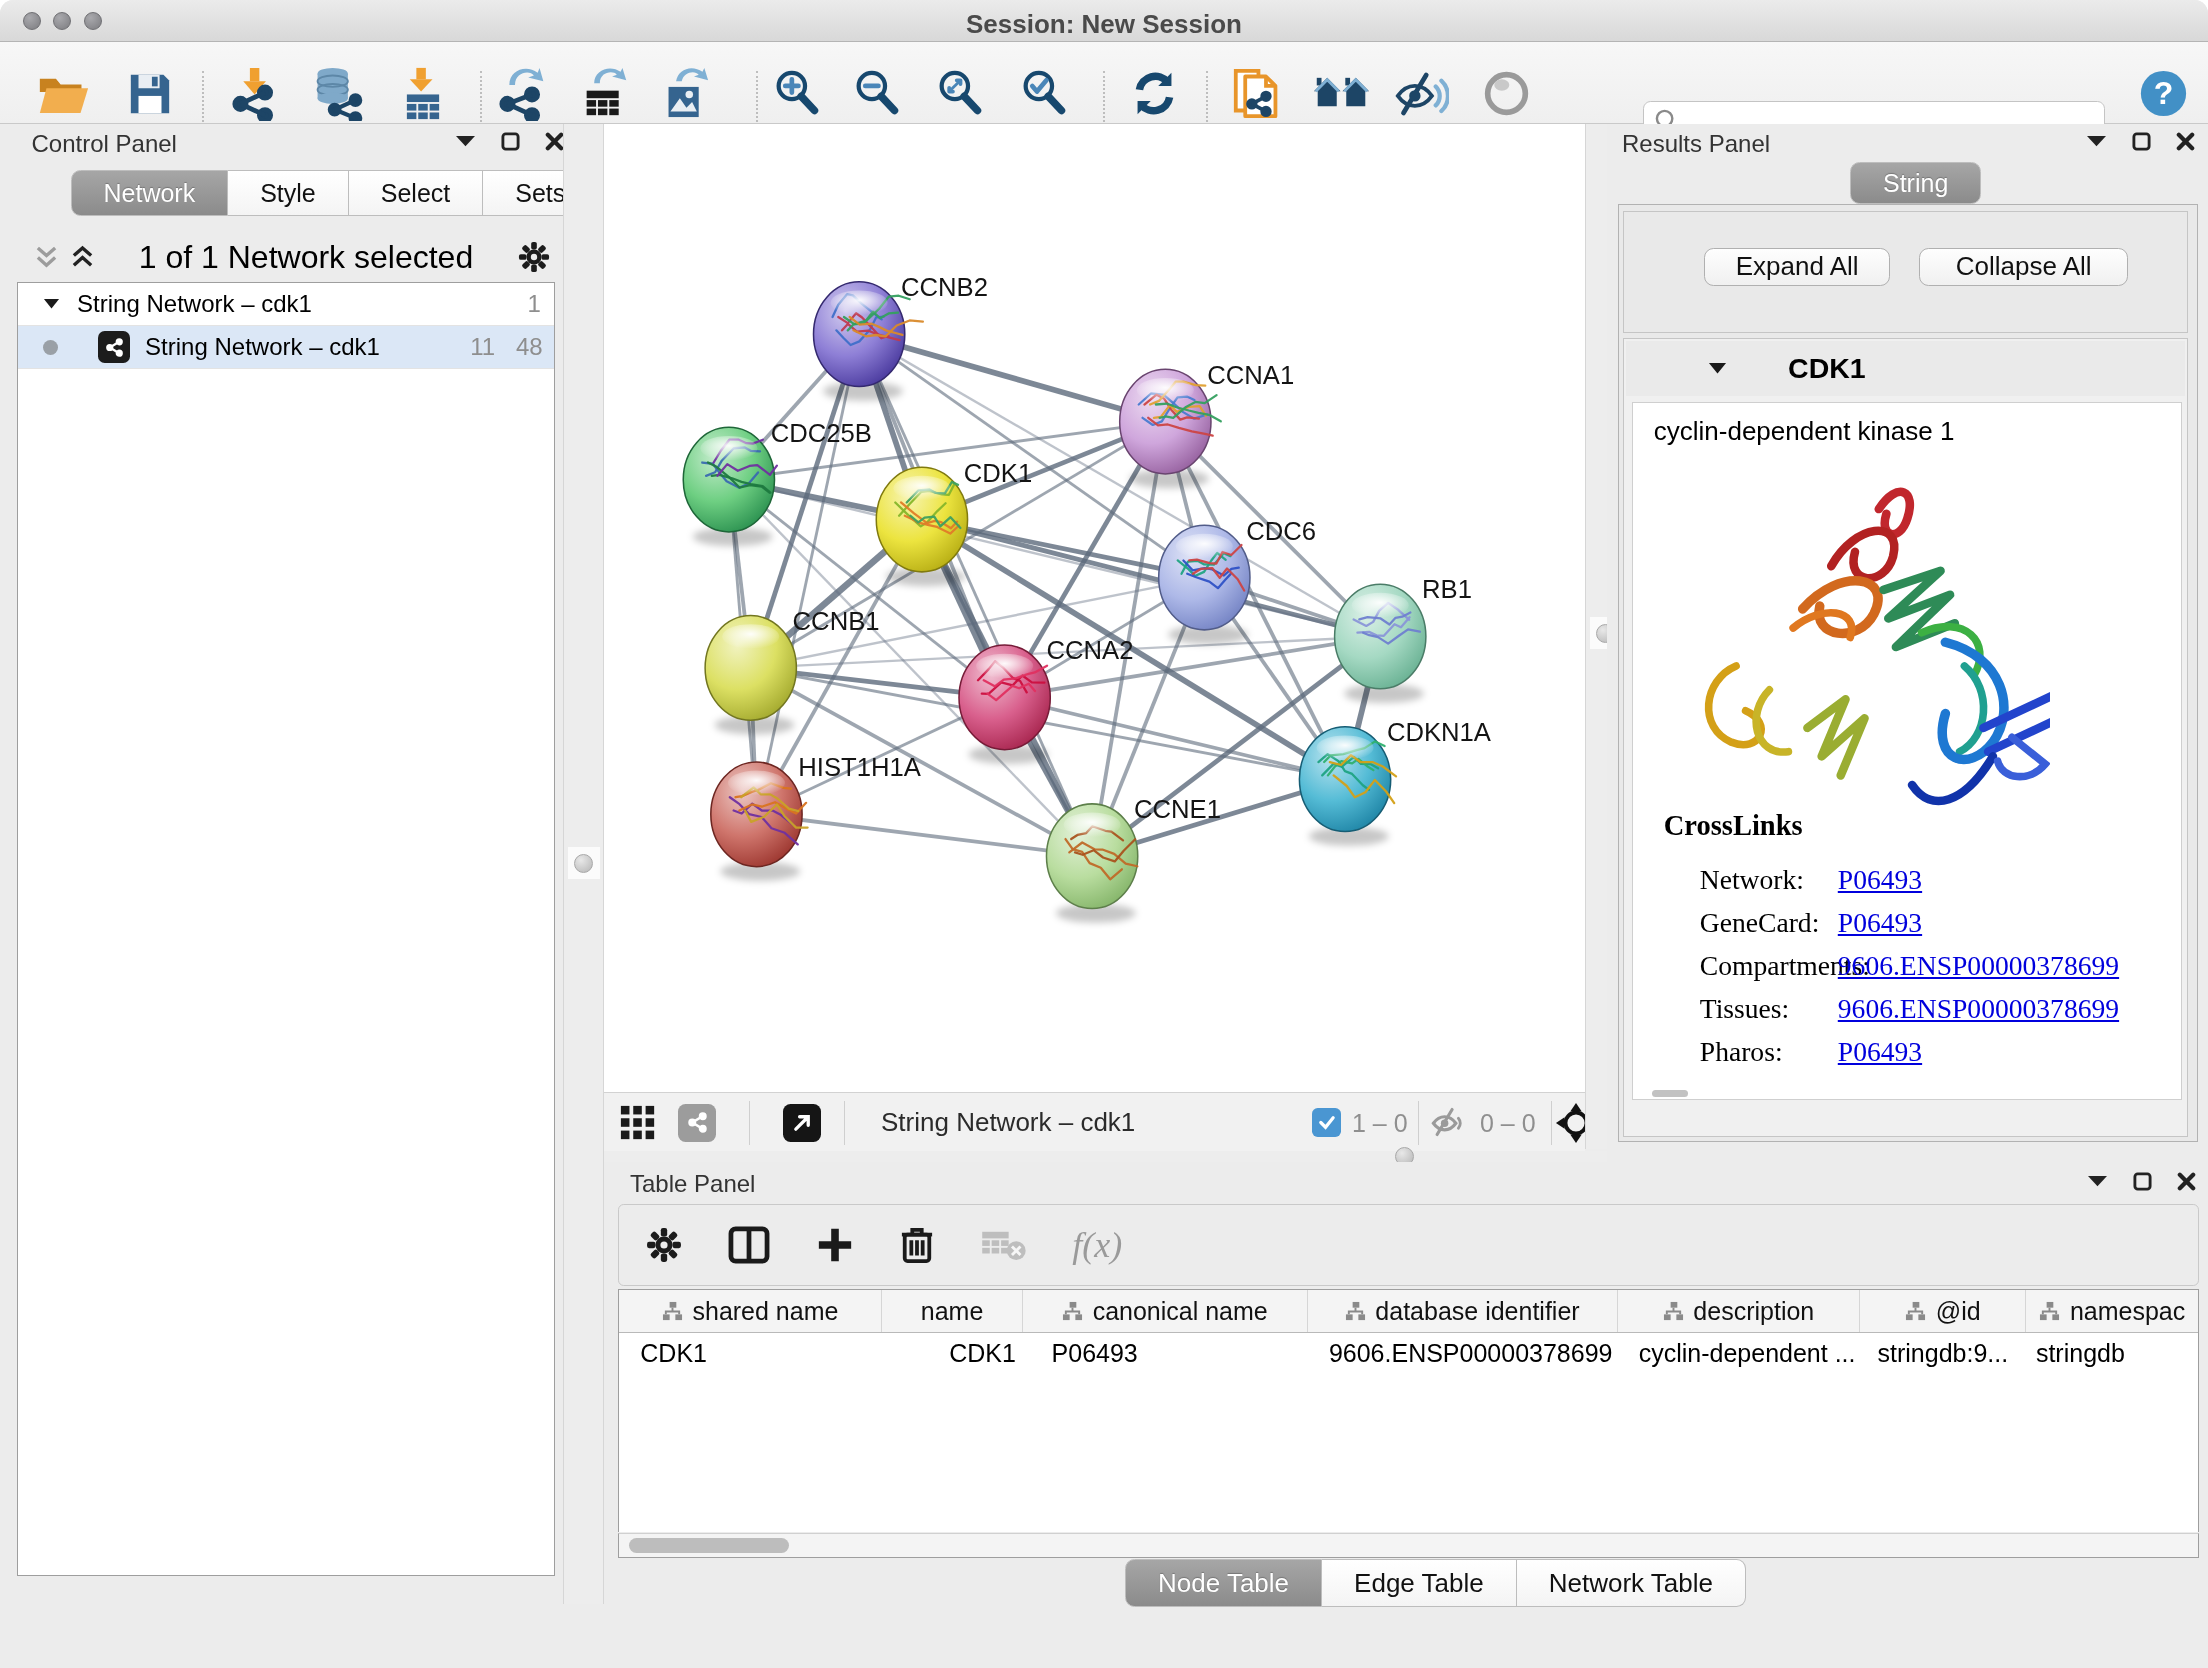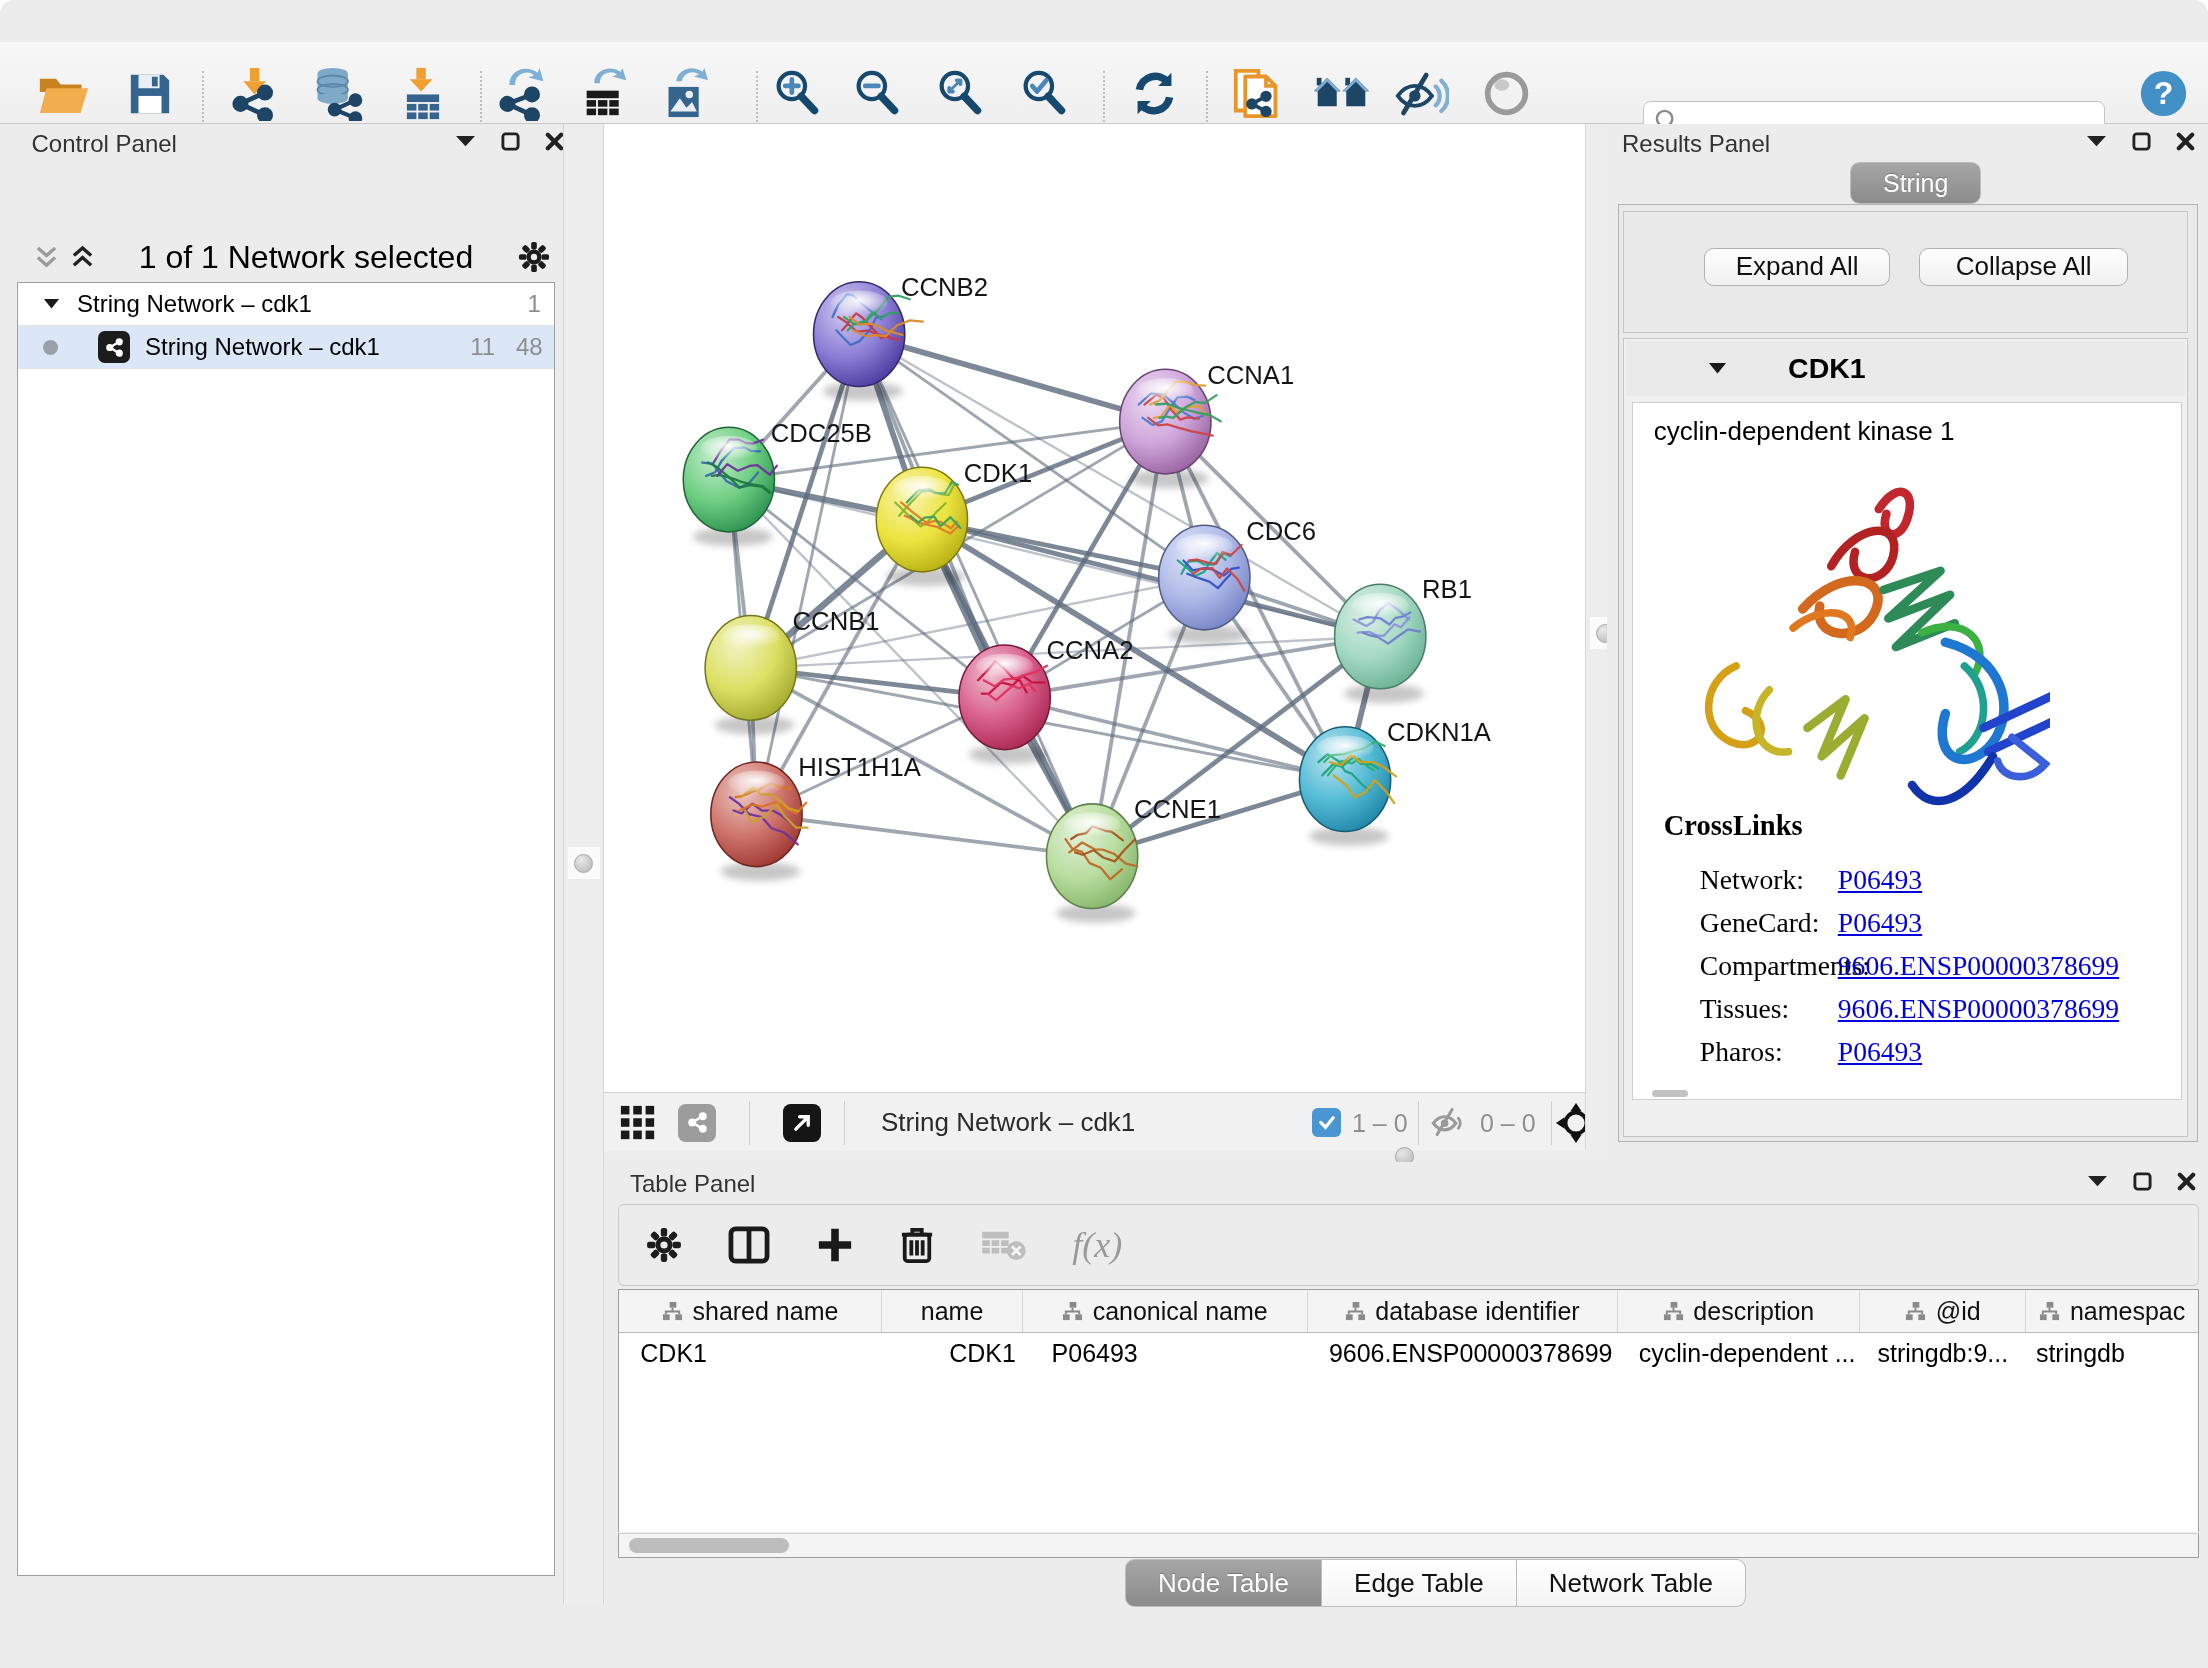--- a/index.html
+++ b/index.html
@@ -102,20 +102,26 @@
   .greendot { width:21px; height:21px; border-radius:50%; background:#1f8f37; }
 
   svg { display:block; }
   text { font-family:"Liberation Sans", sans-serif; }
 </style>
 </head>
 <body>
 
 <div class="window">
 
+  <div class="titlebar">
+    <div class="tlight" style="left:23px"></div>
+    <div class="tlight" style="left:53px"></div>
+    <div class="tlight" style="left:84px"></div>
+    <div class="win-title">Session: New Session</div>
+  </div>
 
   <div class="toolbar">
 
     <div class="tbtn" style="left:33px">
       <svg width="53" height="46" viewBox="0 0 56 48">
         <path d="M3 8 h17 l5 6 h22 v8 H3 z" fill="#c8821f"></path>
         <path d="M3 44 L10 18 h44 L46 44 z" fill="#f2ae4e"></path>
       </svg>
     </div>
 
@@ -319,20 +325,26 @@
     <div class="pt-icons" style="right:0px;top:7.6px">
       <svg width="21" height="13.3" viewBox="0 0 22 14">
           <path d="M1 2 h20 l-10 11 z" fill="#222"></path>
         </svg>
       <svg width="19" height="19" viewBox="0 0 20 20">
           <rect x="2" y="2" width="16" height="16" fill="none" stroke="#222" stroke-width="3" rx="3"></rect>
         </svg>
       <svg width="19" height="19" viewBox="0 0 20 20">
           <path d="M3 3 L17 17 M17 3 L3 17" stroke="#222" stroke-width="4.5" stroke-linecap="round"></path>
         </svg>
+    </div>
+    <div class="seg" style="position:absolute;left:61px;top:46px">
+      <div class="tab sel">Network</div>
+      <div class="tab">Style</div>
+      <div class="tab">Select</div>
+      <div class="tab">Sets</div>
     </div>
     <div style="position:absolute;left:0;top:112px;width:554px;height:42px;display:flex;align-items:center">
       <svg width="23" height="25" viewBox="0 0 24 26" style="margin-left:25px">
         <path d="M3 3 L12 11 L21 3 M3 13 L12 21 L21 13" stroke="#9c9c9c" stroke-width="3.5" fill="none"></path>
       </svg>
       <svg width="23" height="25" viewBox="0 0 24 26" style="margin-left:13.3px">
         <path d="M3 11 L12 3 L21 11 M3 21 L12 13 L21 21" stroke="#222" stroke-width="3.5" fill="none"></path>
       </svg>
       <div style="flex:1;text-align:center;font-size:32px">1 of 1 Network selected</div>
       <svg width="32" height="32" viewBox="0 0 34 34" style="margin-right:13.3px">

